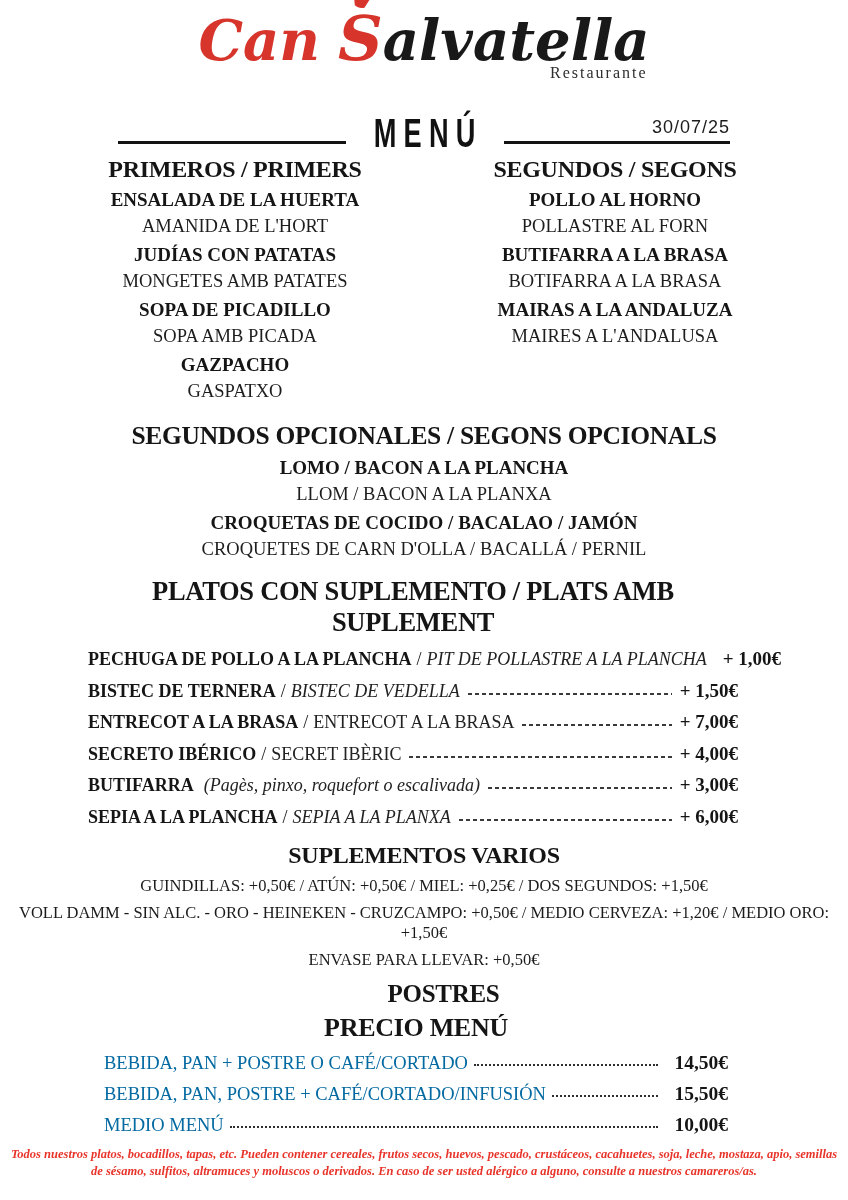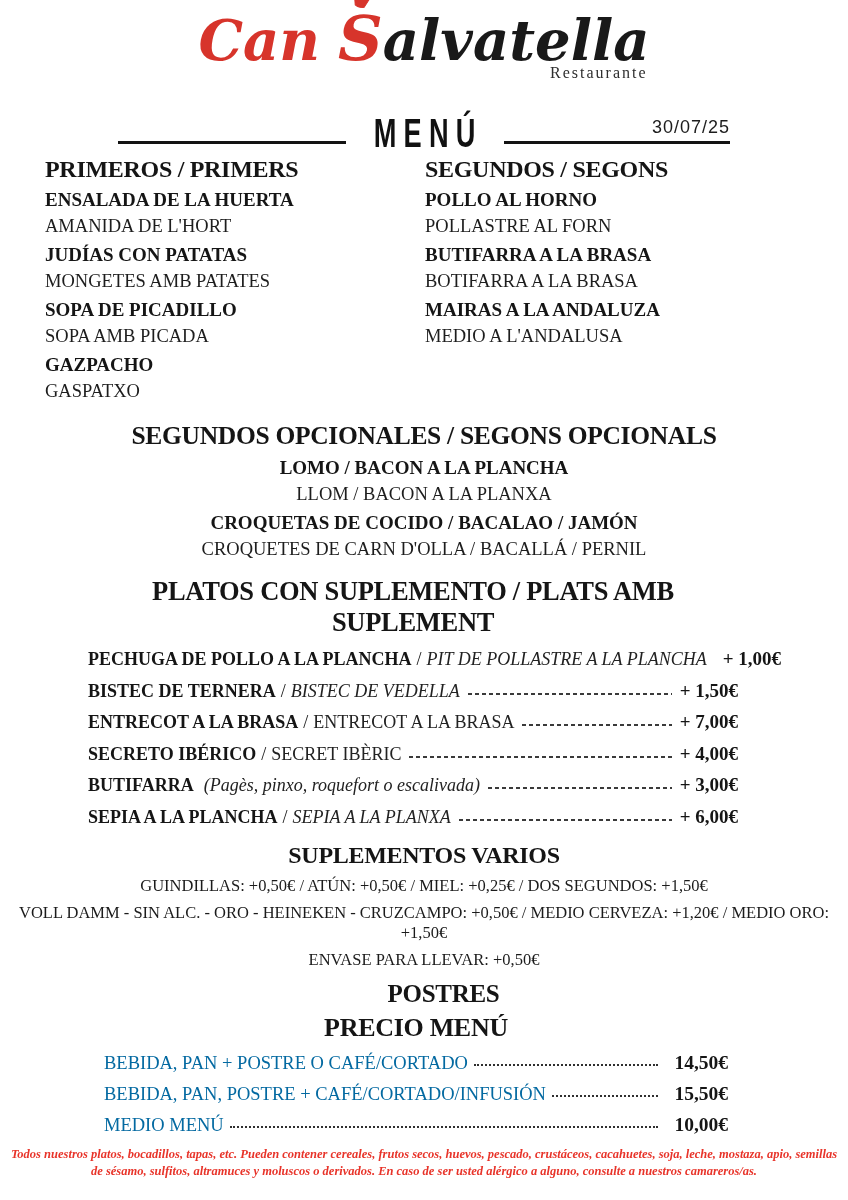--- a/index.html
+++ b/index.html
@@ -37,21 +37,21 @@
     transform-origin:center bottom; margin-bottom:-4px; padding-left:9px; color:#111;
   }
   .rule-right-wrap { display:flex; flex-direction:column; align-items:flex-end; padding-bottom:8px; }
   .menu-date {
     font-family:"Liberation Sans", sans-serif; font-size:18px; color:#1c1c1c;
     letter-spacing:1px; margin-bottom:3px;text-align:center;
   }
   .rule-right { width:226px; }
 
   
-  .two-col { display:grid; grid-template-columns:380px 380px; margin-left:45px; text-align:left; margin-top:2px; }
+  .two-col { display:grid; grid-template-columns:380px 380px; margin-left:45px; text-align:center; margin-top:2px; }
   .col-title { font-size:24px; font-weight:700; margin:2px 0 5px; letter-spacing:-0.3px; }
   .dish-es { font-weight:700; font-size:19px; margin:6px 0 5px; }
   .dish-ca { font-size:18.5px; margin:5px 0 7px; color:#1d1d1d; }
 
   
   .center-sec { text-align:center; margin-top:12px; }
   .sec-title { font-size:25.5px; font-weight:700; margin:0 0 5px; letter-spacing:-0.3px; }
 
   
   .sup-sec { margin:16px 0 0 88px; width:650px; }
@@ -128,21 +128,21 @@
       <div class="dish-es">GAZPACHO</div>
       <div class="dish-ca">GASPATXO</div>
     </div>
     <div class="col">
       <div class="col-title">SEGUNDOS / SEGONS</div>
       <div class="dish-es">POLLO AL HORNO</div>
       <div class="dish-ca">POLLASTRE AL FORN</div>
       <div class="dish-es">BUTIFARRA A LA BRASA</div>
       <div class="dish-ca">BOTIFARRA A LA BRASA</div>
       <div class="dish-es">MAIRAS A LA ANDALUZA</div>
-      <div class="dish-ca">MEDIO A L'ANDALUSA</div>
+      <div class="dish-ca">MAIRES A L'ANDALUSA</div>
     </div>
   </div>
 
   <div class="center-sec">
     <div class="sec-title">SEGUNDOS OPCIONALES / SEGONS OPCIONALS</div>
     <div class="dish-es">LOMO / BACON A LA PLANCHA</div>
     <div class="dish-ca">LLOM / BACON A LA PLANXA</div>
     <div class="dish-es">CROQUETAS DE COCIDO / BACALAO / JAMÓN</div>
     <div class="dish-ca">CROQUETES DE CARN D'OLLA / BACALLÁ / PERNIL</div>
   </div>

